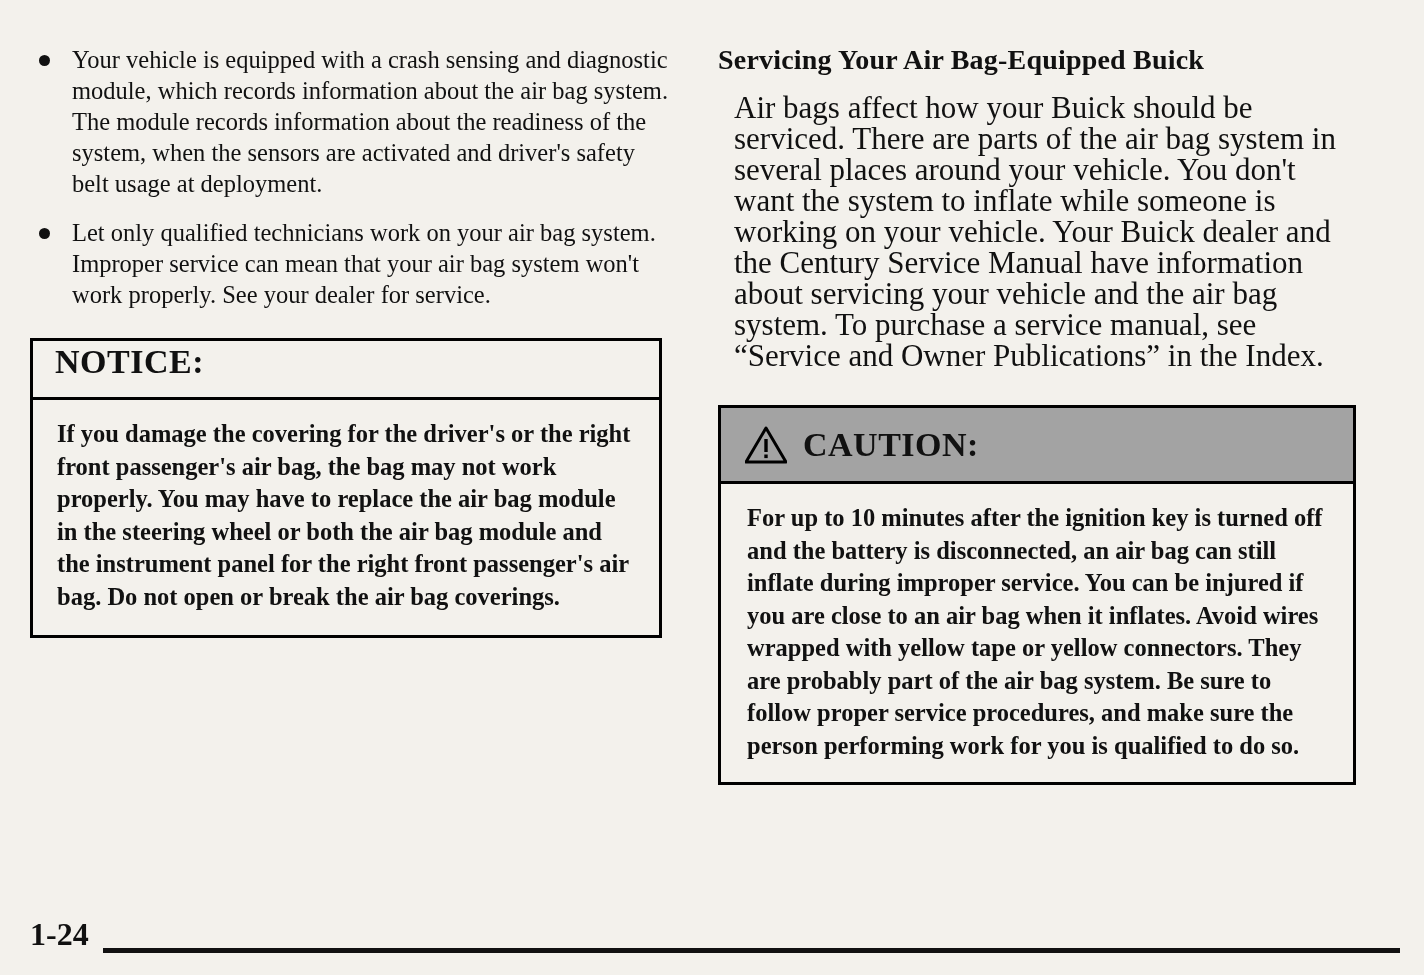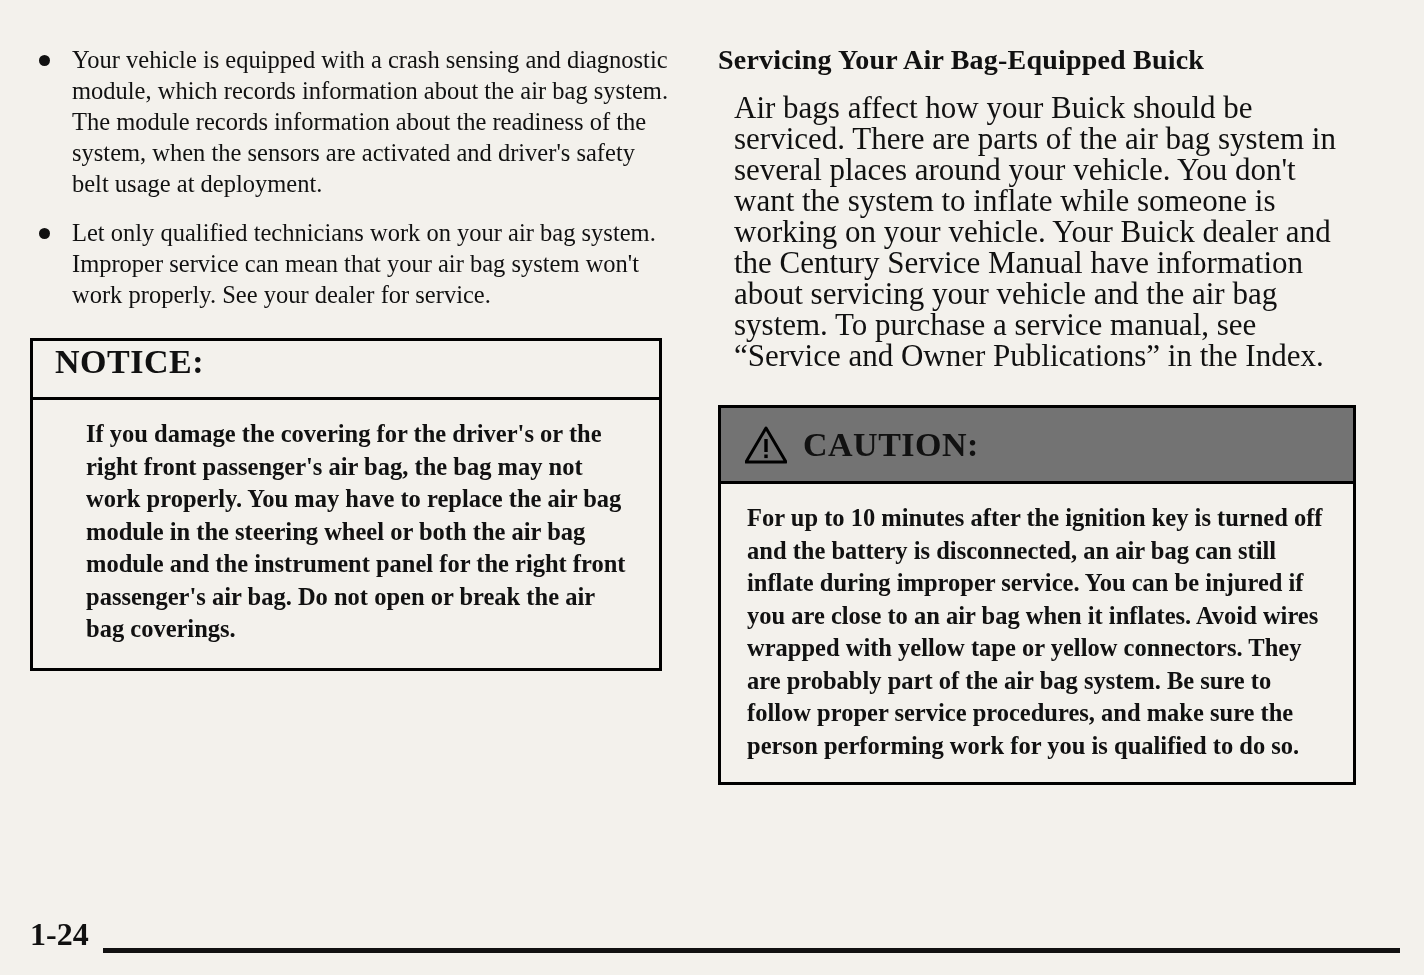--- a/index.html
+++ b/index.html
@@ -76,21 +76,20 @@
     padding: 2px 0 16px 22px;
     font-size: 34px;
     font-weight: bold;
     letter-spacing: 0.5px;
   }
   .notice-body {
     padding: 18px 24px 22px 24px;
     font-size: 24.5px;
     font-weight: bold;
     line-height: 32.5px;
-    margin-left: 29px;
   }
 
   
   .section-title {
     font-size: 28px;
     font-weight: bold;
     margin: 0 0 14px 0;
     letter-spacing: 0.2px;
   }
   .para {
@@ -100,21 +99,21 @@
   }
 
   .caution-box {
     margin-top: 34px;
     width: 638px;
     box-sizing: border-box;
     border: 3px solid #000;
     background: #f3f1ec;
   }
   .caution-head {
-    background: #737373;
+    background: #a3a3a3;
     border-bottom: 3px solid #000;
     height: 76px;
     display: flex;
     align-items: center;
     padding-left: 24px;
     box-sizing: border-box;
   }
   .warn-tri {
     width: 42px;
     height: 38px;

